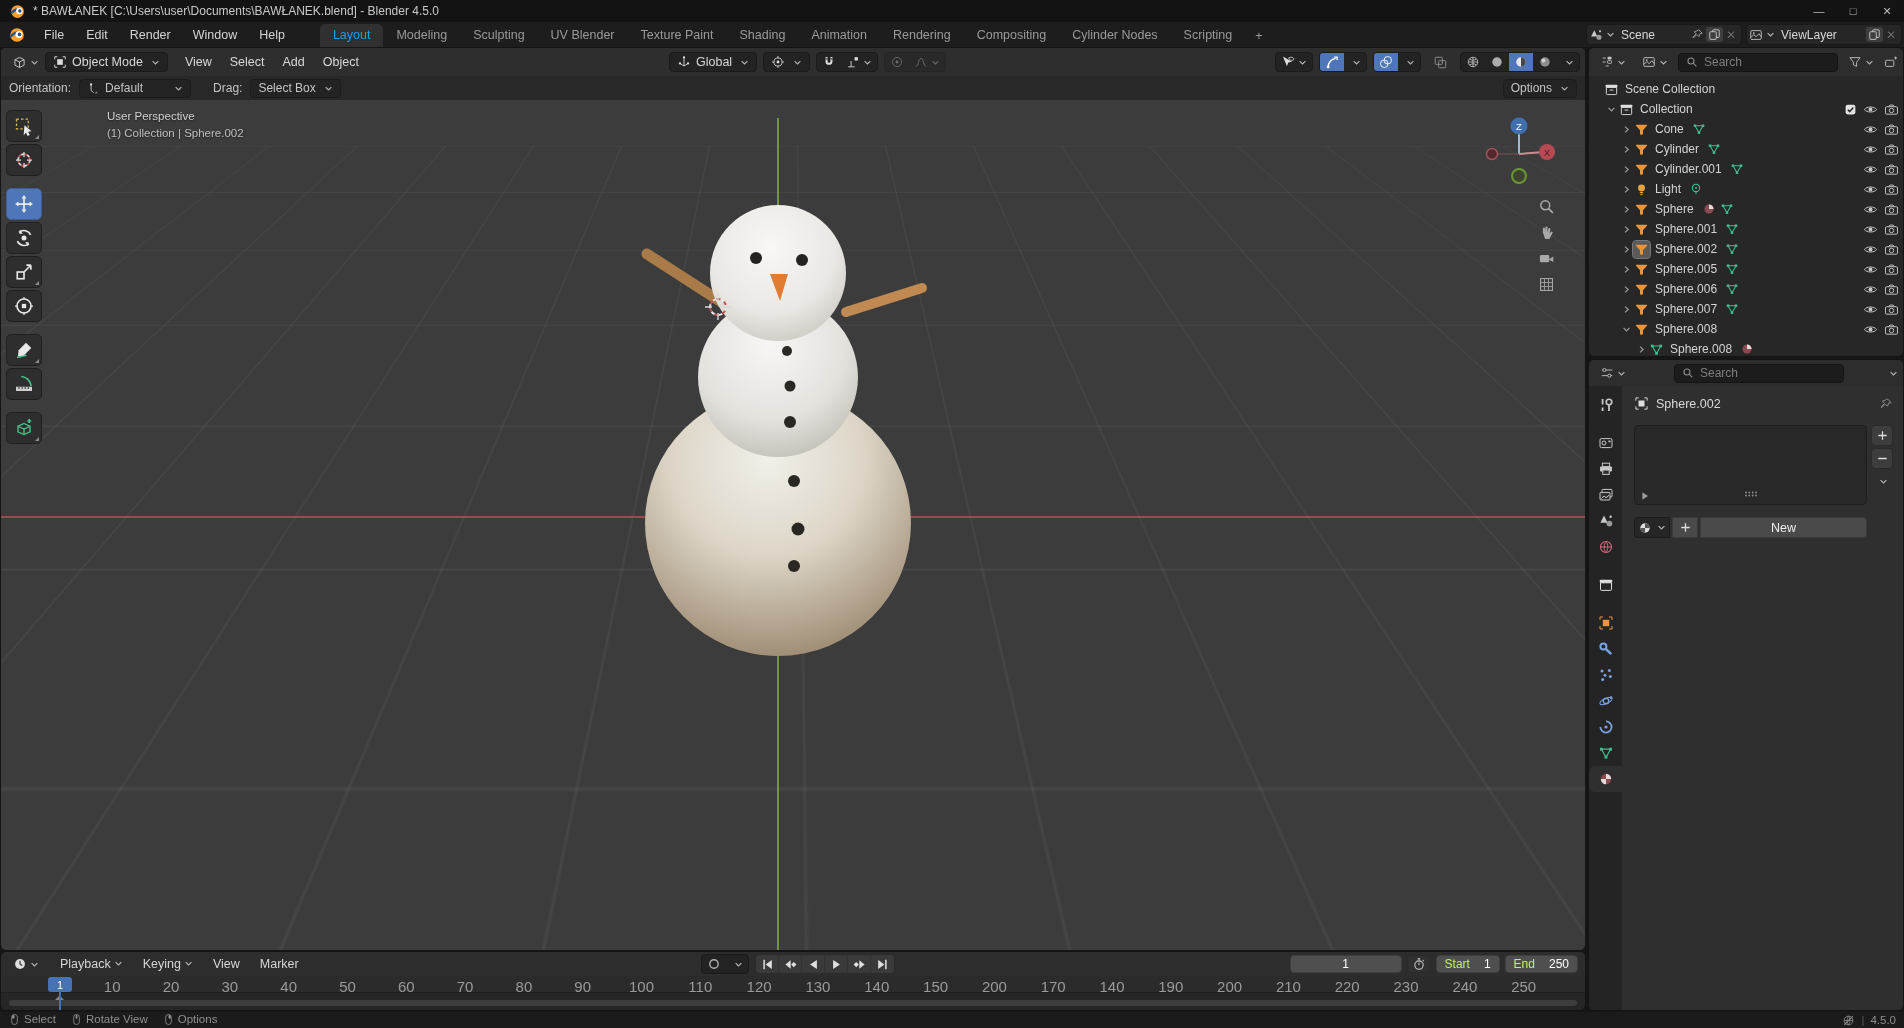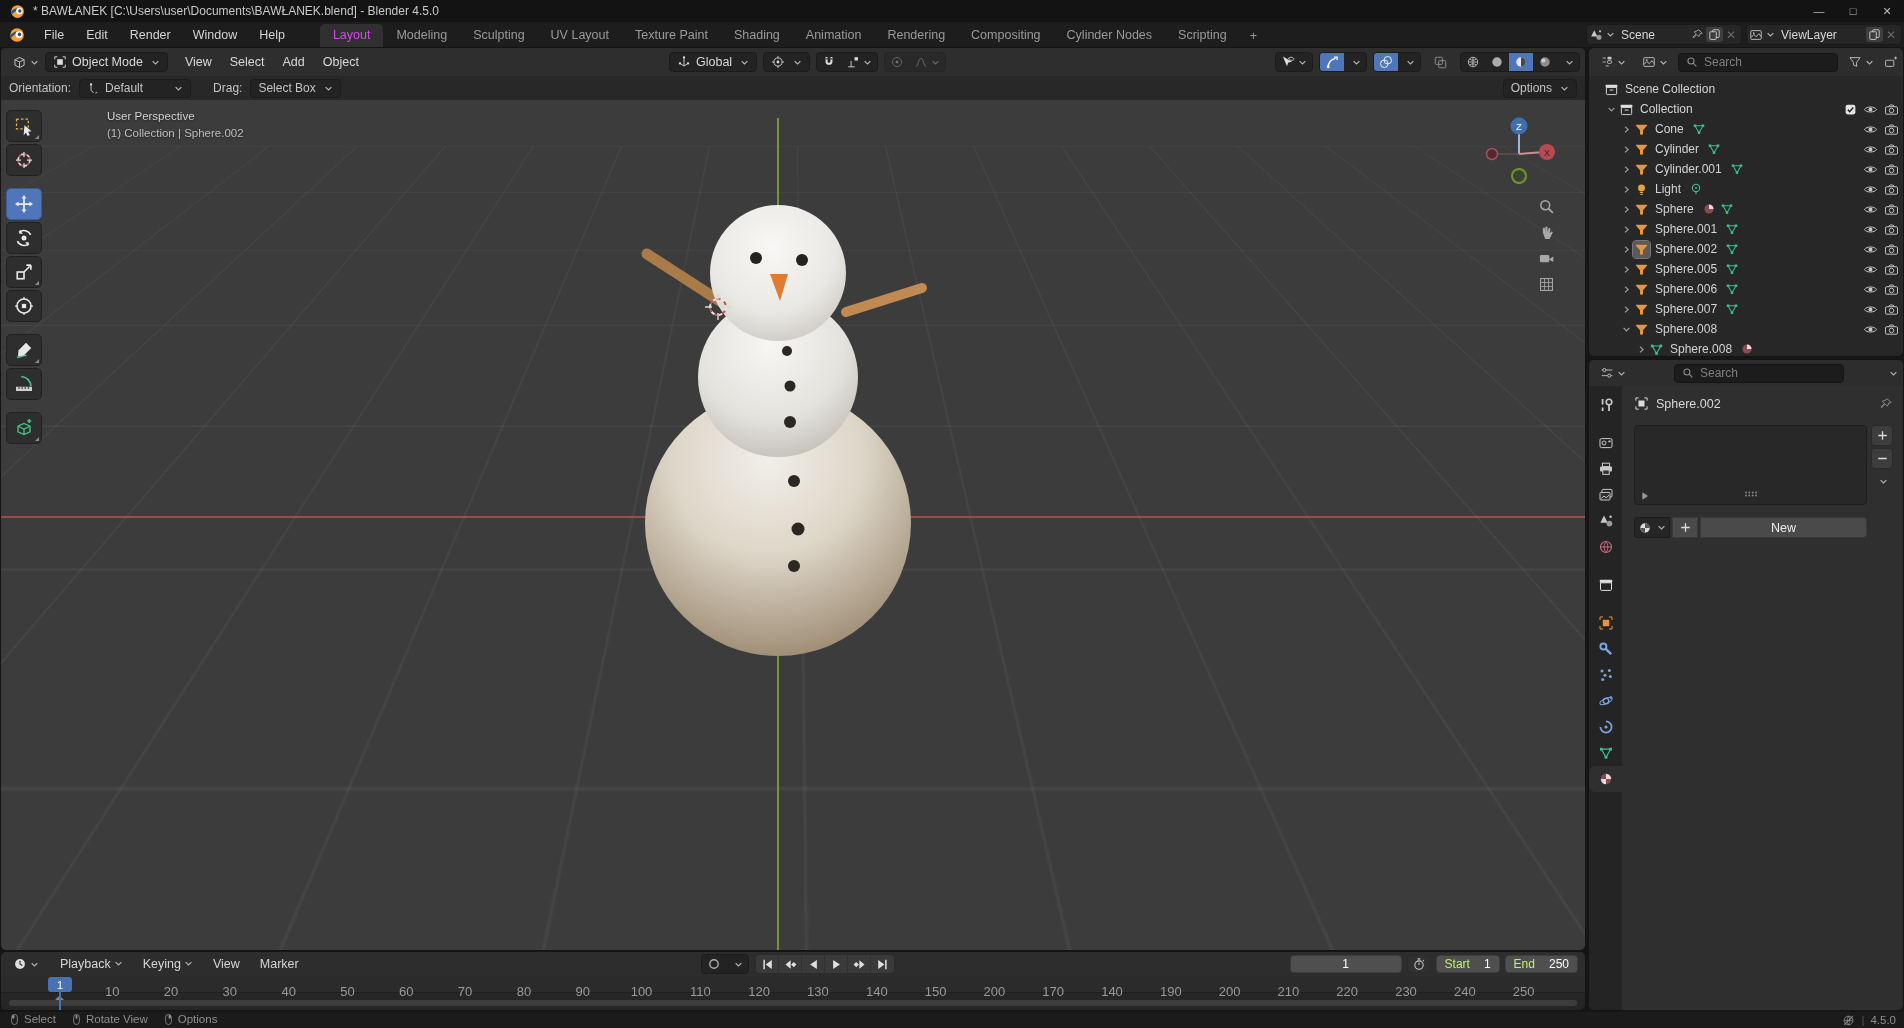--- a/index.html
+++ b/index.html
@@ -14,21 +14,21 @@
   #winbtns{margin-left:auto;display:flex;height:22px}
   #winbtns span{width:34px;text-align:center;line-height:22px;color:#bdbdbd;font-size:11px}
 
   
   #topbar{position:absolute;left:0;top:22px;width:1904px;height:25px;background:#1d1d1d;display:flex;align-items:center;font-size:12.5px;color:#d4d4d4}
   #topbar .logo{margin:0 10px 0 9px}
   #topbar-menus{display:flex;gap:4px}
   .menu-item{padding:3px 9px;border-radius:3px}
   #ws-tabs{display:flex;margin-left:26px;align-items:flex-end;height:25px}
   .ws-tab{padding:4px 13px 5px;color:#9a9a9a;font-size:12.5px;border-radius:5px 5px 0 0}
-  .ws-tab.active{background:#303030;color:#d946ef}
+  .ws-tab.active{background:#303030;color:#0ea5e9}
   .ws-add{padding:4px 10px;color:#9a9a9a}
   #scene-blocks{margin-left:auto;display:flex;gap:4px;margin-right:2px}
   .sel-box{display:flex;align-items:center;background:#262626;border:1px solid #191919;border-radius:4px;height:21px;padding:0 2px;font-size:12px;color:#d8d8d8;width:156px}
   .sel-box .nm{flex:1;padding-left:6px;white-space:nowrap;overflow:hidden}
   .sel-box .seg{background:#3e3e3e;border-radius:3px;padding:1px 2px;margin-left:2px}
   .sel-box .dim{color:#6a6a6a;padding:0 3px}
 
   
   #viewport{position:absolute;left:0;top:47px;width:1586px;height:904px;background:#3c3c3c;border-radius:6px;overflow:hidden;border:1px solid #141414}
   #vp-header{height:26px;background:#2e2e2e;display:flex;align-items:center;padding:14px 5px;font-size:12.5px;color:#d8d8d8;position:relative;z-index:5}
@@ -100,21 +100,21 @@
   #tl-playctr{position:absolute;left:700px;display:flex;align-items:center;gap:6px}
   #pb-group{display:flex;background:#3a3a3a;border:1px solid #2b2b2b;border-radius:4px;overflow:hidden}
   .pb-btn{width:23px;height:18px;display:flex;align-items:center;justify-content:center;border-right:1px solid #323232}
   .pb-btn:last-child{border-right:none}
   #tl-fields{position:absolute;right:7px;display:flex;align-items:center;gap:5px;font-size:12px}
   .field{background:#4f4f4f;border:1px solid #3e3e3e;border-radius:4px;height:18px;display:flex;align-items:center;justify-content:center;color:#fff;padding:0 8px}
   .field .lab{color:#bef264;margin-right:14px}
   #frame-field{width:112px}
   #tl-ruler{position:absolute;left:0;top:24px;right:0;bottom:0}
   #tl-rulertop{position:absolute;left:0;right:0;top:0;height:17px;background:#2b2b2b;border-bottom:1px solid #1f1f1f}
-  .tick{position:absolute;top:8px;transform:translateX(-50%);font-size:13px;color:#9a9a9a}
+  .tick{position:absolute;top:2px;transform:translateX(-50%);font-size:15px;color:#9a9a9a}
   #playhead-box{position:absolute;left:47px;top:1px;width:24px;height:15px;background:#4772b3;border-radius:3px;color:#fff;font-size:11px;display:flex;align-items:center;justify-content:center;z-index:3}
   #playhead-line{position:absolute;left:58px;top:16px;bottom:0;width:2px;background:#4772b3;z-index:2}
   #playhead-diamond{position:absolute;left:55px;bottom:6px;width:7px;height:7px;background:#8a8a8a;transform:rotate(45deg)}
   #tl-scroll{position:absolute;left:8px;right:8px;bottom:4px;height:6px;background:#3d3d3d;border-radius:3px}
 
   
   #statusbar{position:absolute;left:0;top:1012px;width:1904px;height:16px;background:#1b1b1b;display:flex;align-items:center;font-size:11.5px;color:#8f8f8f;padding:0 8px}
   .st-item{display:inline-flex;align-items:center;gap:3px;margin-right:14px}
   #st-right{margin-left:auto;display:flex;align-items:center;gap:6px}
   #st-right .bar{color:#555}
@@ -152,21 +152,21 @@
       <span class="menu-item">File</span>
       <span class="menu-item">Edit</span>
       <span class="menu-item">Render</span>
       <span class="menu-item">Window</span>
       <span class="menu-item">Help</span>
     </div>
   <div id="ws-tabs">
       <span class="ws-tab active">Layout</span>
       <span class="ws-tab">Modeling</span>
       <span class="ws-tab">Sculpting</span>
-      <span class="ws-tab">UV Layout</span>
+      <span class="ws-tab">UV Blender</span>
       <span class="ws-tab">Texture Paint</span>
       <span class="ws-tab">Shading</span>
       <span class="ws-tab">Animation</span>
       <span class="ws-tab">Rendering</span>
       <span class="ws-tab">Compositing</span>
       <span class="ws-tab">Cylinder Nodes</span>
       <span class="ws-tab">Scripting</span>
       <span class="ws-add">+</span>
     </div>
   <div id="scene-blocks">

